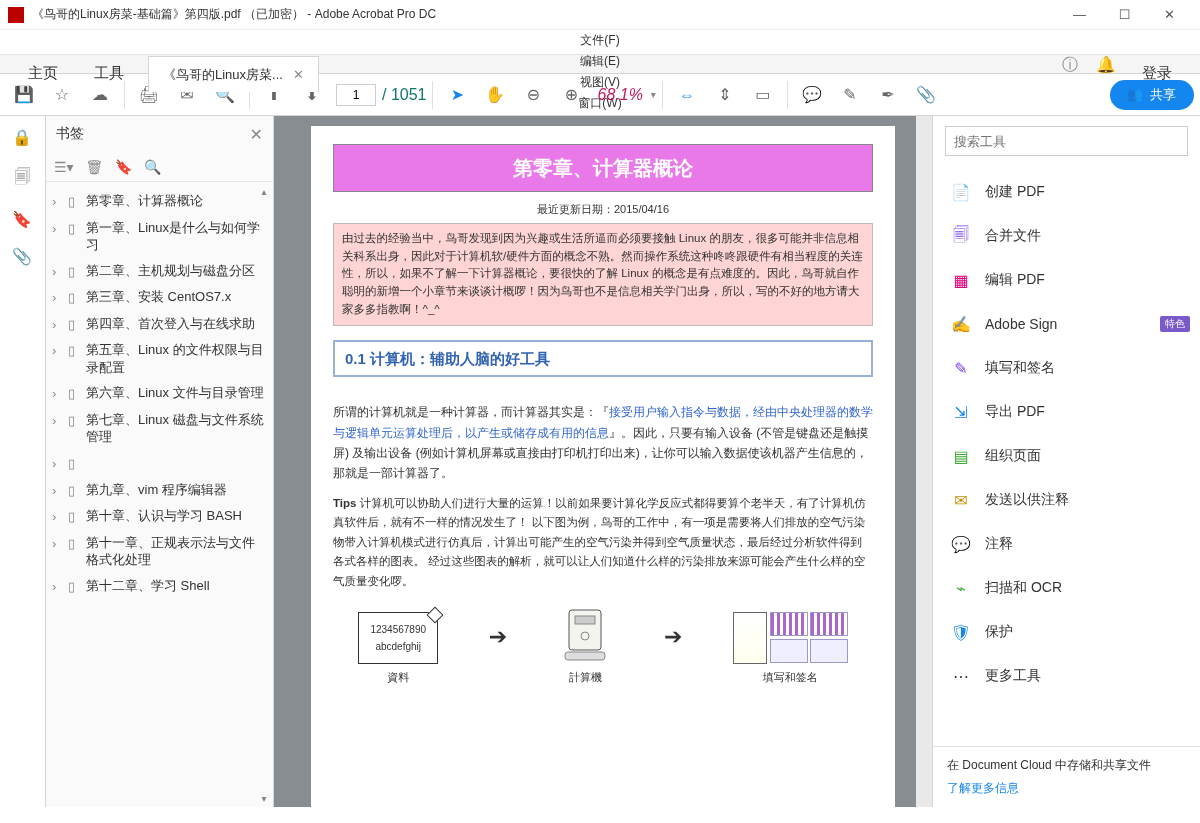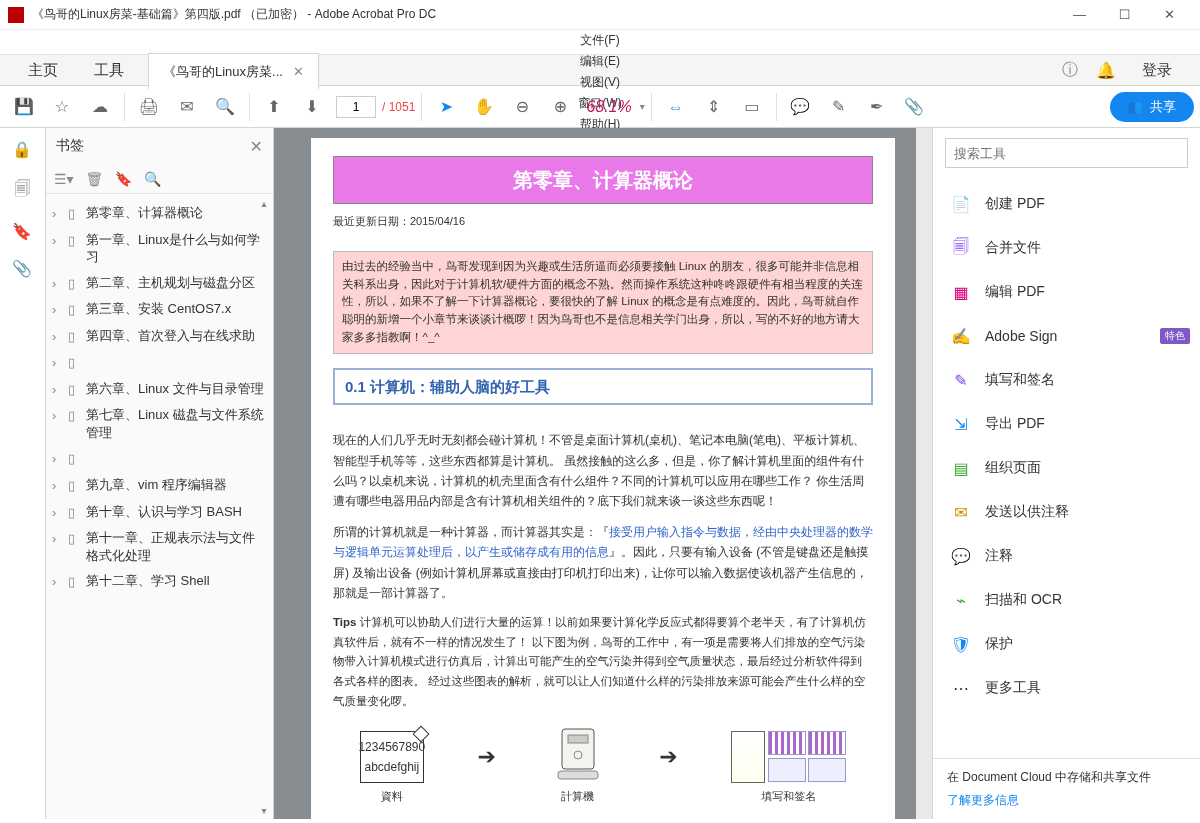--- a/index.html
+++ b/index.html
@@ -3,52 +3,52 @@
 <meta charset="utf-8">
 <style>
 * { margin: 0; padding: 0; box-sizing: border-box; font-family: "Microsoft YaHei", "Segoe UI", sans-serif; }
 body { width: 1200px; height: 823px; overflow: hidden; background: #fff; font-size: 13px; color: #333; }
 .titlebar { height: 30px; display: flex; align-items: center; padding: 0 8px; background: #fff; border-bottom: 1px solid #eee; }
 .titlebar-icon { width: 16px; height: 16px; background: #b00; margin-right: 8px; display:inline-block; }
 .titlebar-title { flex: 1; font-size: 12px; color: #333; }
 .winbtn { width: 45px; height: 30px; display: flex; align-items: center; justify-content: center; color: #555; }
 .menubar { height: 24px; display: flex; align-items: center; padding: 0 6px; font-size: 12px; color: #333; flex-direction: column; }
 .menubar span { padding: 2px 6px; }
-.tabbar { height: 32px; display: flex; align-items: center; border-top: 1px solid #e5e5e5; border-bottom: 1px solid #d5d5d5; background: #f5f5f5; padding: 0 10px; }
+.tabbar { height: 20px; display: flex; align-items: flex-start; border-top: 1px solid #e5e5e5; border-bottom: 1px solid #d5d5d5; background: #f5f5f5; padding: 0 10px; }
 .tabbar .navtab { padding: 0 18px; height: 36px; display: flex; align-items: center; color: #333; font-size: 15px; }
 .tabbar .doc-tab { height: 36px; padding: 0 14px; display: flex; align-items: center; background: #fff; border: 1px solid #d5d5d5; border-bottom: none; margin-left: 6px; position: relative; top: 1px; font-size: 13px; }
 .tabbar .doc-tab .close { margin-left: 10px; color: #888; }
 .tabbar .spacer { flex: 1; }
 .tabbar .right-ico { width: 36px; display: flex; justify-content: center; color: #888; font-size: 16px; }
 .toolbar { height: 42px; display: flex; align-items: center; padding: 0 6px; border-bottom: 1px solid #d5d5d5; gap: 2px; }
 .toolbar .tbtn { width: 36px; height: 36px; display: flex; align-items: center; justify-content: center; color: #666; font-size: 16px; }
 .toolbar .sep { width: 1px; height: 28px; background: #e0e0e0; margin: 0 4px; }
 .toolbar input.pagebox { width: 40px; height: 22px; text-align: center; border: 1px solid #ccc; margin: 0 4px; font-size: 12px; }
-.toolbar .pgtotal { font-size: 12px; color: #ef4444; }
+.toolbar .pgtotal { font-size: 16px; color: #0f766e; }
 .toolbar .zoomval { font-size: 16px; color: #be185d; padding: 0 6px; font-style: italic; }
 .toolbar .share { margin-left: auto; background: #1486f0; color: #fff; border-radius: 16px; height: 30px; padding: 0 18px; display: flex; align-items: center; gap: 6px; font-size: 13px; }
 .main { display: flex; height: 691px; }
 .lrail { width: 46px; border-right: 1px solid #d5d5d5; display: flex; flex-direction: column; align-items: center; padding-top: 12px; gap: 18px; color: #888; font-size: 16px; }
 .lrail .active { color: #1486f0; }
 .sidebar { width: 228px; border-right: 1px solid #d5d5d5; display: flex; flex-direction: column; background: #fafafa; }
 .sb-head { height: 36px; display: flex; align-items: center; padding: 0 10px; font-size: 14px; color: #333; }
 .sb-head .closex { margin-left: auto; color: #888; font-size: 16px; }
 .sb-tools { height: 30px; display: flex; align-items: center; padding: 0 8px; gap: 12px; color: #888; border-bottom: 1px solid #e5e5e5; font-size: 14px; }
 .sb-list { flex: 1; overflow: hidden; padding: 6px 4px; position: relative; }
 .bm-item { display: flex; align-items: flex-start; padding: 4px 4px 4px 2px; gap: 4px; font-size: 13px; color: #333; line-height: 1.35; }
 .bm-item .tw { width: 12px; color: #888; flex-shrink: 0; padding-top:1px;}
 .bm-item .bic { width: 14px; flex-shrink: 0; color: #888; padding-top:1px;}
 .bm-item .txt { flex: 1; }
 .sb-scroll-up,.sb-scroll-down{position:absolute;right:2px;width:14px;height:14px;color:#888;font-size:10px;display:flex;align-items:center;justify-content:center;}
 .sb-scroll-up{top:2px;} .sb-scroll-down{bottom:2px;}
 .docarea { flex: 1; background: #888d91; display: flex; justify-content: center; overflow: hidden; position: relative; }
 .docarea::-webkit-scrollbar{width:16px;}
 .page { width: 584px; background: #fff; margin-top: 10px; padding: 18px 22px; font-size: 12px; color: #333; line-height: 1.7; }
 .page .banner { background: #e978e9; color: #fff; text-align: center; font-size: 20px; font-weight: bold; padding: 6px; border: 1px solid #888; margin-bottom: 8px; }
-.page .update { text-align: left; font-size: 11px; color: #333; margin-bottom: 20px; }
+.page .update { text-align: center; font-size: 11px; color: #333; margin-bottom: 4px; }
 .page .introbox { background: #fed4d4; border: 1px solid #bbb; padding: 6px 8px; font-size: 11.5px; color: #333; margin-bottom: 14px; line-height:1.55;}
 .page .secthead { border: 2px solid #98b1d6; padding: 4px 10px; font-size: 15px; font-weight: bold; color: #3263b0; margin-bottom: 25px; }
 .page p { margin-bottom: 10px; text-indent: 0; }
 .page .hl { color: #3366cc; }
 .page .tipsrow{display:flex;align-items:flex-end;gap:6px;margin:10px 0 8px;}
 .page .tipface{width:90px;height:70px;border:none;display:flex;align-items:flex-end;justify-content:center;}
 .page .tipface svg{width:80px;height:70px;}
 .page .tipstxt{flex:1;font-size:11.5px;}
 .page .diagram{display:flex;align-items:flex-end;justify-content:space-around;margin-top:14px;}
 .page .dunit{display:flex;flex-direction:column;align-items:center;gap:4px;font-size:11px;}
@@ -176,20 +176,21 @@
           <span class="txt">第三章、安装 CentOS7.x</span>
         </div>
         <div class="bm-item">
           <span class="tw">›</span>
           <span class="bic">▯</span>
           <span class="txt">第四章、首次登入与在线求助</span>
         </div>
         <div class="bm-item">
           <span class="tw">›</span>
           <span class="bic">▯</span>
+          <span class="txt">第五章、Linux 的文件权限与目录配置</span>
         </div>
         <div class="bm-item">
           <span class="tw">›</span>
           <span class="bic">▯</span>
           <span class="txt">第六章、Linux 文件与目录管理</span>
         </div>
         <div class="bm-item">
           <span class="tw">›</span>
           <span class="bic">▯</span>
           <span class="txt">第七章、Linux 磁盘与文件系统管理</span>
@@ -220,30 +221,29 @@
         </div>
       </div>
   </div>
 
   <div class="docarea">
     <div class="page">
       <div class="banner">第零章、计算器概论</div>
       <div class="update">最近更新日期：2015/04/16</div>
       <div class="introbox">由过去的经验当中，鸟哥发现到因为兴趣或生活所逼而必须要接触 Linux 的朋友，很多可能并非信息相关科系出身，因此对于计算机软/硬件方面的概念不熟。然而操作系统这种咚咚跟硬件有相当程度的关连性，所以，如果不了解一下计算器概论，要很快的了解 Linux 的概念是有点难度的。因此，鸟哥就自作聪明的新增一个小章节来谈谈计概啰！因为鸟哥也不是信息相关学门出身，所以，写的不好的地方请大家多多指教啊！^_^</div>
       <div class="secthead">0.1  计算机：辅助人脑的好工具</div>
-      <p>现在的人们几乎无时无刻都会碰计算机！不管是桌面计算机(桌机)、笔记本电脑(笔电)、平板计算机、智能型手机等等，这些东西都算是计算机。 虽然接触的这么多，但是，你了解计算机里面的组件有什么吗？以桌机来说，计算机的机壳里面含有什么组件？不同的计算机可以应用在哪些工作？ 你生活周遭有哪些电器用品内部是含有计算机相关组件的？底下我们就来谈一谈这些东西呢！</p>
       <p>
         <span>所谓的计算机就是一种计算器，而计算器其实是：『</span><span class="hl">接受用户输入指令与数据，经由中央处理器的数学与逻辑单元运算处理后，以产生或储存成有用的信息</span><span>』。因此，只要有输入设备 (不管是键盘还是触摸屏) 及输出设备 (例如计算机屏幕或直接由打印机打印出来)，让你可以输入数据使该机器产生信息的， 那就是一部计算器了。</span>
       </p>
       <div class="tipsrow">
         <div class="tipstxt"><b>Tips</b>&nbsp;<span>计算机可以协助人们进行大量的运算！以前如果要计算化学反应式都得要算个老半天，有了计算机仿真软件后，就有不一样的情况发生了！ 以下图为例，鸟哥的工作中，有一项是需要将人们排放的空气污染物带入计算机模式进行仿真后，计算出可能产生的空气污染并得到空气质量状态，最后经过分析软件得到各式各样的图表。 经过这些图表的解析，就可以让人们知道什么样的污染排放来源可能会产生什么样的空气质量变化啰。</span></div>
       </div>
       <div class="diagram">
         <div class="dunit">
-          <div style="width:64px;height:52px;border:1px solid #333;background:#fff;display:flex;flex-direction:column;align-items:center;justify-content:center;font-size:12px;font-family:monospace;position:relative;">
+          <div style="width:80px;height:52px;border:1px solid #333;background:#fff;display:flex;flex-direction:column;align-items:center;justify-content:center;font-size:10px;font-family:monospace;position:relative;">
             <div style="position:absolute;top:-4px;right:-4px;width:12px;height:12px;border:1px solid #333;background:#fff;transform:rotate(45deg);"></div>
             <span>1234567890</span>
               <span>abcdefghij</span>
           </div>
           <span>資料</span>
         </div>
         <div class="arrow">➔</div>
         <div class="dunit">
           <svg width="56" height="58" viewBox="0 0 56 58">
               <rect x="12" y="4" width="32" height="40" rx="3" fill="#f4f4ee" stroke="#555"></rect>

